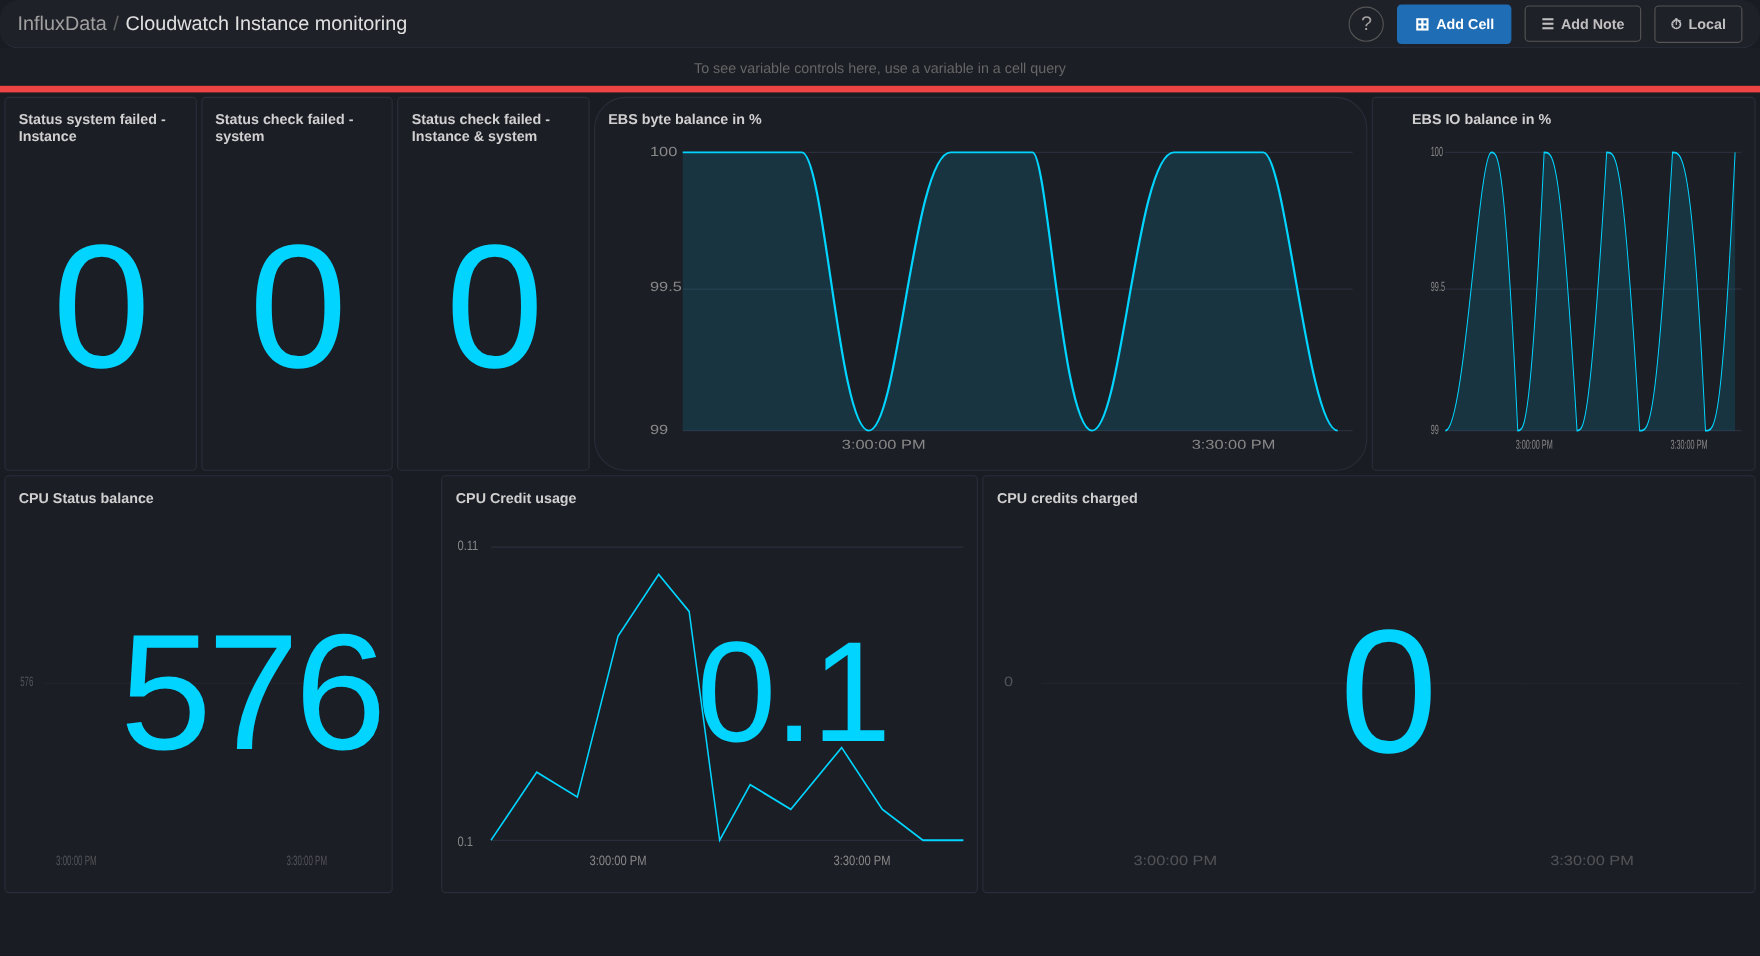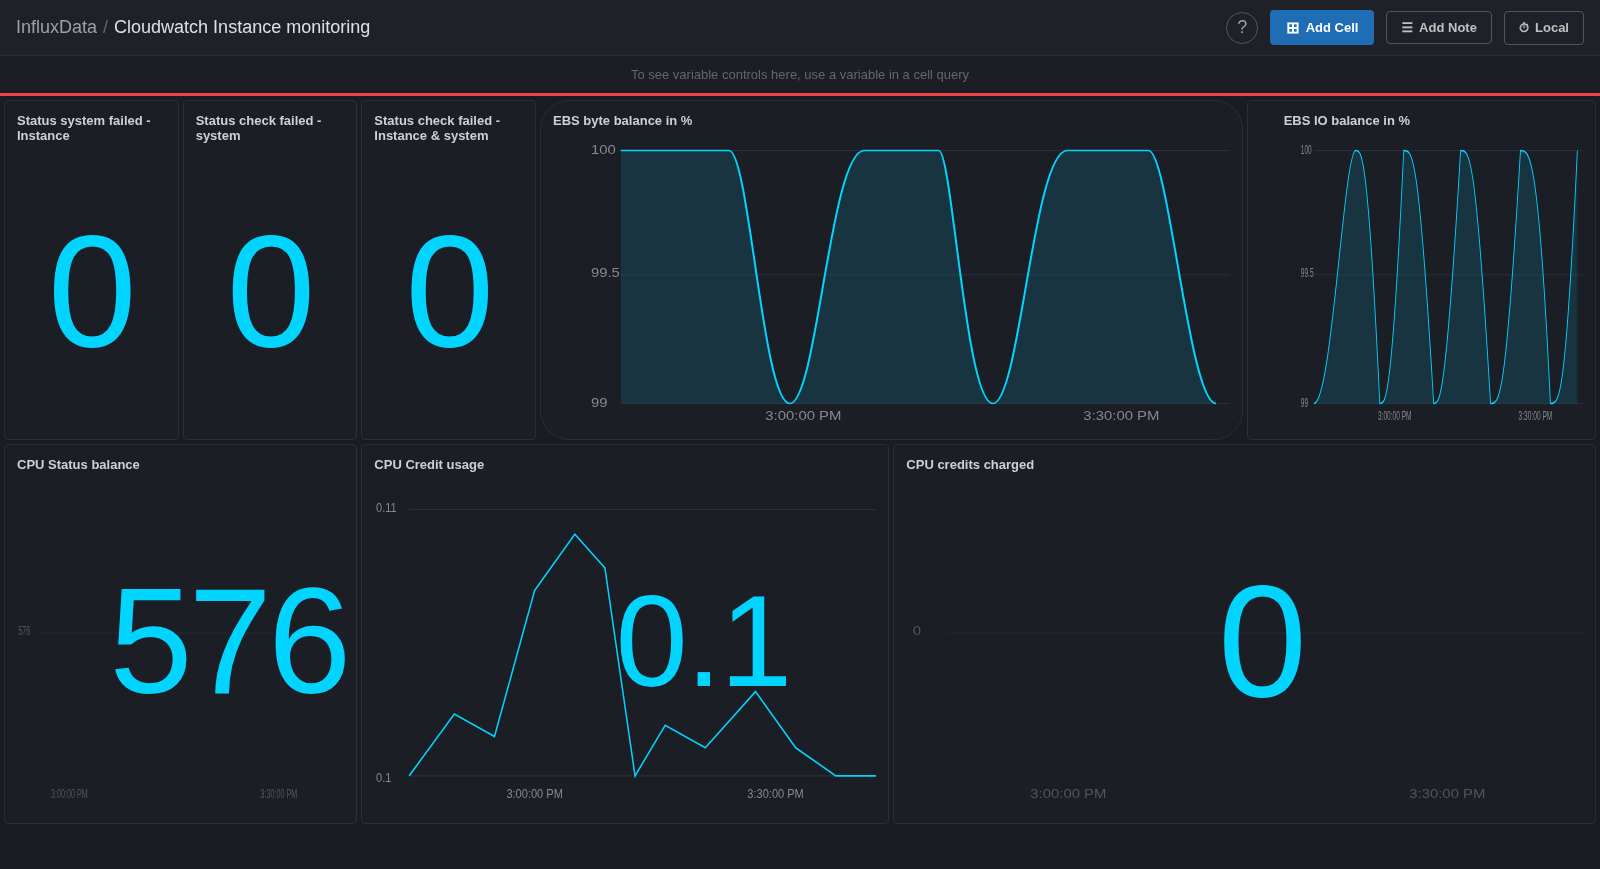--- a/index.html
+++ b/index.html
@@ -11,22 +11,23 @@
       overflow: hidden;
     }
 
     
     .header {
       background: #1f2128;
       display: flex;
       align-items: center;
       justify-content: space-between;
       padding: 0 16px;
-      height: 56px;
+      height: 44px;
       border-bottom: 1px solid #2a2d3a;
+      border-radius: 17px;
     }
     .header-title {
       display: flex;
       align-items: center;
       gap: 6px;
       font-size: 18px;
       color: #e0e0e0;
     }
     .header-title .org {
       color: #a0a0a0;
@@ -91,21 +92,21 @@
       gap: 6px;
     }
 
     
     .variable-bar {
       background: #1c1e25;
       height: 40px;
       display: flex;
       align-items: center;
       justify-content: center;
-      border-bottom: 3px solid #ef4444;
+      border-bottom: 6px solid #ef4444;
       color: #666;
       font-size: 13px;
     }
 
     
     .dashboard {
       display: grid;
       grid-template-columns: repeat(6, 1fr);
       grid-template-rows: auto auto;
       gap: 4px;
@@ -145,21 +146,21 @@
     .cell-ebs-byte { grid-column: 4 / 6; }
     .cell-ebs-io   { grid-column: 6 / 8; }
 
     
     .dashboard {
       grid-template-columns: 1fr 1fr 1fr 2fr 2fr 2fr;
     }
     .cell-ebs-byte { grid-column: 4 / 6; border-radius: 29px; }
     .cell-ebs-io   { grid-column: 6 / 7; padding-left: 36px; }
     .cell-cpu-credit-bal { grid-column: 1 / 3; }
-    .cell-cpu-credit-use { grid-column: 3 / 5; }
+    .cell-cpu-credit-use { grid-column: 3 / 5; margin-left: 40px; }
     .cell-cpu-charged    { grid-column: 5 / 7; }
 
     
     .chart-wrapper {
       width: 100%;
       height: calc(100% - 28px);
       position: relative;
     }
 
     svg.chart {

